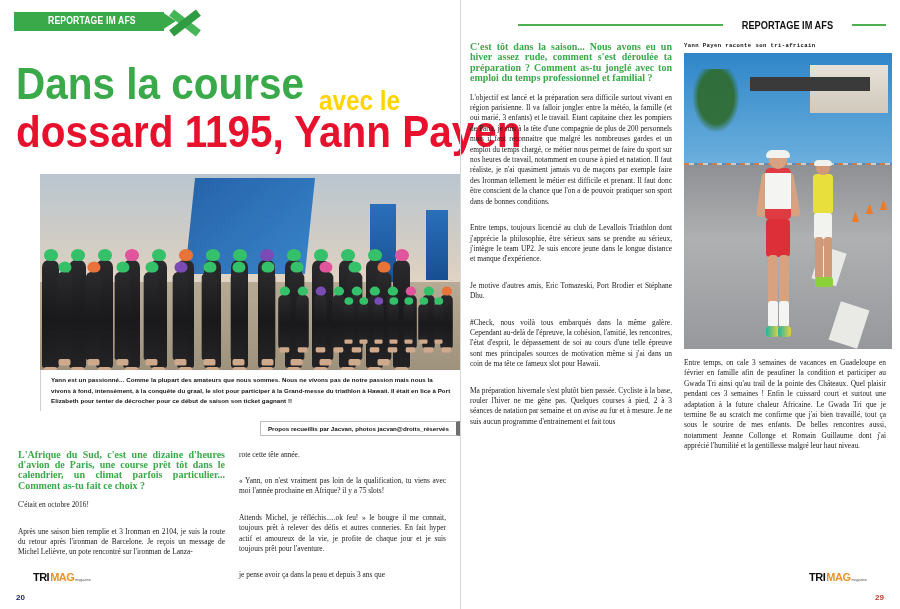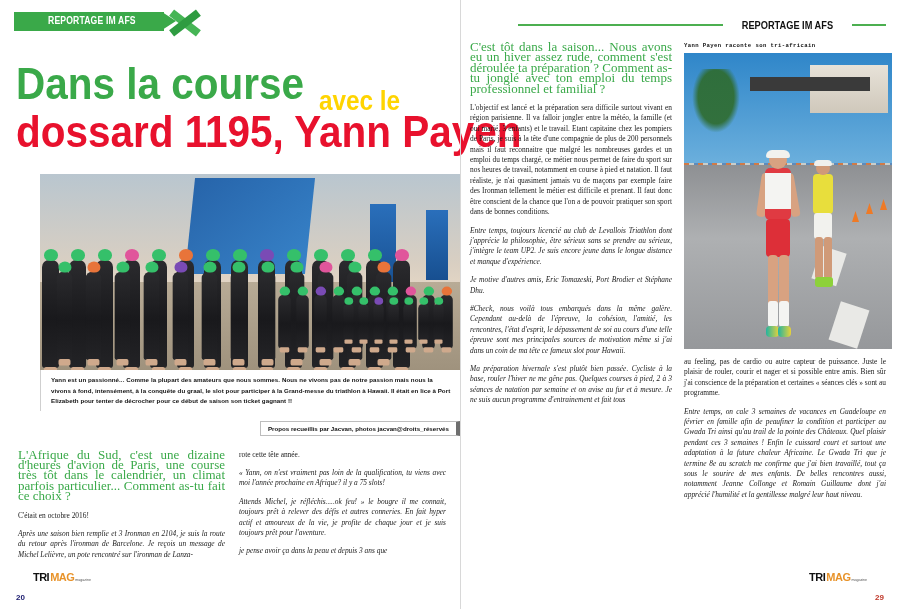--- a/index.html
+++ b/index.html
@@ -411,27 +411,27 @@
 
   p.body {
     margin: 0;
     font-family: "Liberation Serif", serif;
     font-size: 7.4px;
     line-height: 10.4px;
     color: #1a1a1a;
     text-align: justify;
     hyphens: auto;
   }
-  p.body + p.body { margin-top: 8px; font-style: italic; }
+  p.body + p.body { margin-top: 16px; }
   p.gap { margin-top: 9px; }
   p.question {
     margin: 0 0 9px 0;
     font-family: "Liberation Serif", serif;
-    font-weight: normal;
-    font-size: 13px;
+    font-weight: bold;
+    font-size: 10px;
     line-height: 10.4px;
     color: #3aa949;
     text-align: justify;
   }
 
   
   .footer {
     position: absolute;
     bottom: 7px;
     display: flex;
@@ -557,21 +557,21 @@
     </div>
 
     <div class="byline-wrap">
       <div class="byline-box">
         <div class="byline-text">Propos recueillis par Jacvan, photos jacvan@droits_réservés</div>
       </div>
     </div>
 
     <div class="cols-left">
       <div class="col">
-        <p class="question">L'Afrique du Sud, c'est une dizaine d'heures d'avion de Paris, une course très tôt dans le calendrier, un climat parfois particulier... Comment as-tu fait ce choix ?</p>
+        <p class="question">L'Afrique du Sud, c'est une dizaine d'heures d'avion de Paris, une course prêt tôt dans le calendrier, un climat parfois particulier... Comment as-tu fait ce choix ?</p>
         <p class="body">C'était en octobre 2016!</p>
         <p class="body">Après une saison bien remplie et 3 Ironman en 2104, je suis la route du retour après l'ironman de Barcelone. Je reçois un message de Michel Lelièvre, un pote rencontré sur l'ironman de Lanza-</p>
       </div>
       <div class="col">
         <p class="body">rote cette tête année.</p>
         <p class="body">« Yann, on n'est vraiment pas loin de la qualification, tu viens avec moi l'année prochaine en Afrique? il y a 75 slots!</p>
         <p class="body">Attends Michel, je réfléchis.....ok feu! » le bougre il me connait, toujours prêt à relever des défis et autres conneries. En fait hyper actif et amoureux de la vie, je profite de chaque jour et je suis toujours prêt pour l'aventure.</p>
         <p class="body">je pense avoir ça dans la peau et depuis 3 ans que</p>
       </div>
     </div>
@@ -642,21 +642,20 @@
               <div class="rm-legR"></div>
             <div class="rm-sockL"></div>
               <div class="rm-sockR"></div>
             <div class="rm-shoeL"></div>
               <div class="rm-shoeR"></div>
             <div class="rm-head"></div>
               <div class="rm-visor"></div>
           </div>
         </div>
 
-        <p class="body" style="margin-top:8px;">au feeling, pas de cardio ou autre capteur de puissance. Juste le plaisir de rouler, courir et nager et si possible entre amis. Bien sûr j'ai conscience de la préparation et certaines « séances clés » sont au programme.</p>
         <p class="body gap">Entre temps, on cale 3 semaines de vacances en Guadeloupe en février en famille afin de peaufiner la condition et participer au Gwada Tri ainsi qu'au trail de la pointe des Châteaux. Quel plaisir pendant ces 3 semaines ! Enfin le cuissard court et surtout une adaptation à la future chaleur Africaine. Le Gwada Tri que je termine 8e au scratch me confirme que j'ai bien travaillé, tout ça sous le sourire de mes enfants. De belles rencontres aussi, notamment Jeanne Collonge et Romain Guillaume dont j'ai apprécié l'humilité et la gentillesse malgré leur haut niveau.</p>
       </div>
     </div>
 
     <div class="footer footer-right">
       <div class="logo">
         <span class="blk">TRI</span>
         <span class="org">MAG</span>
         <span class="sub">magazine</span>
       </div>

